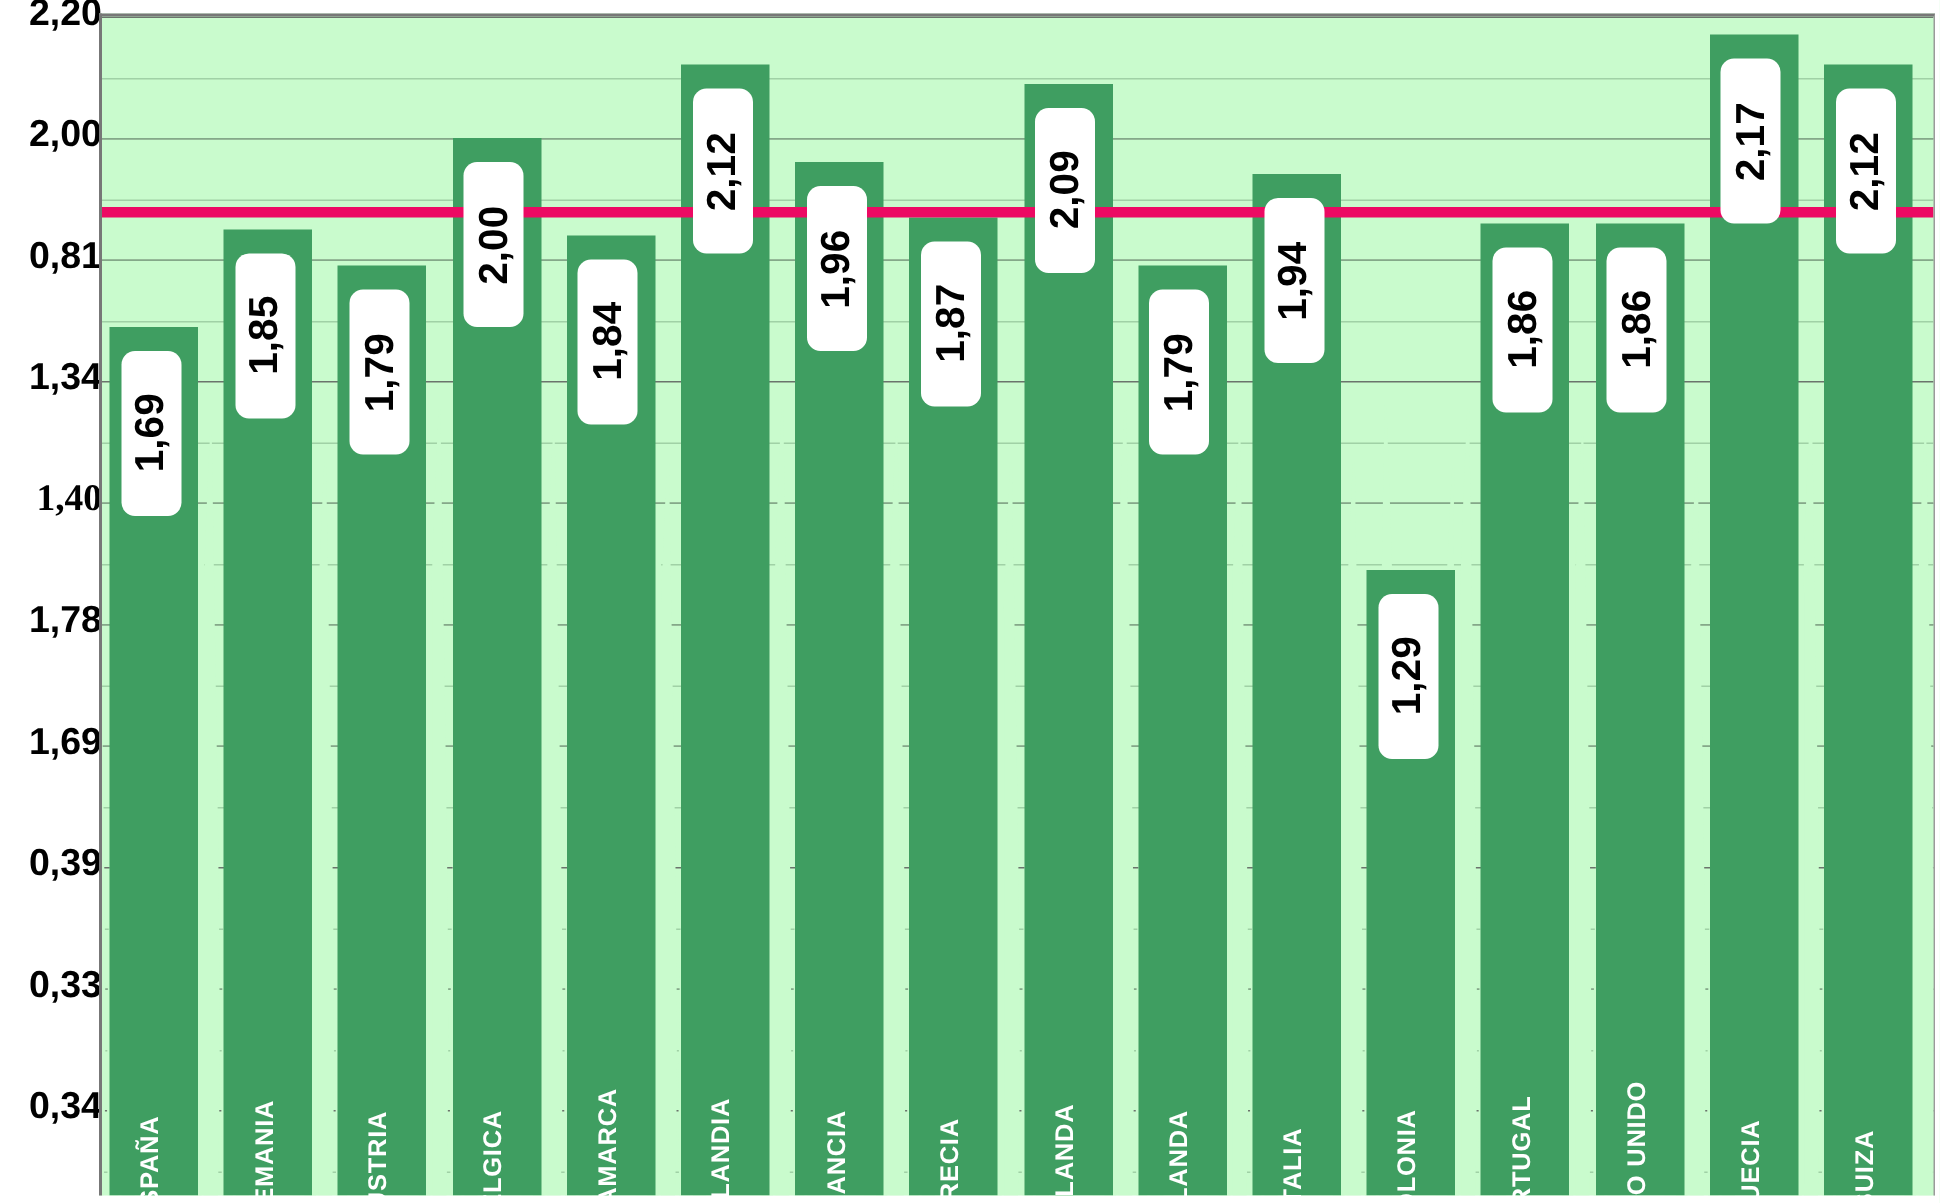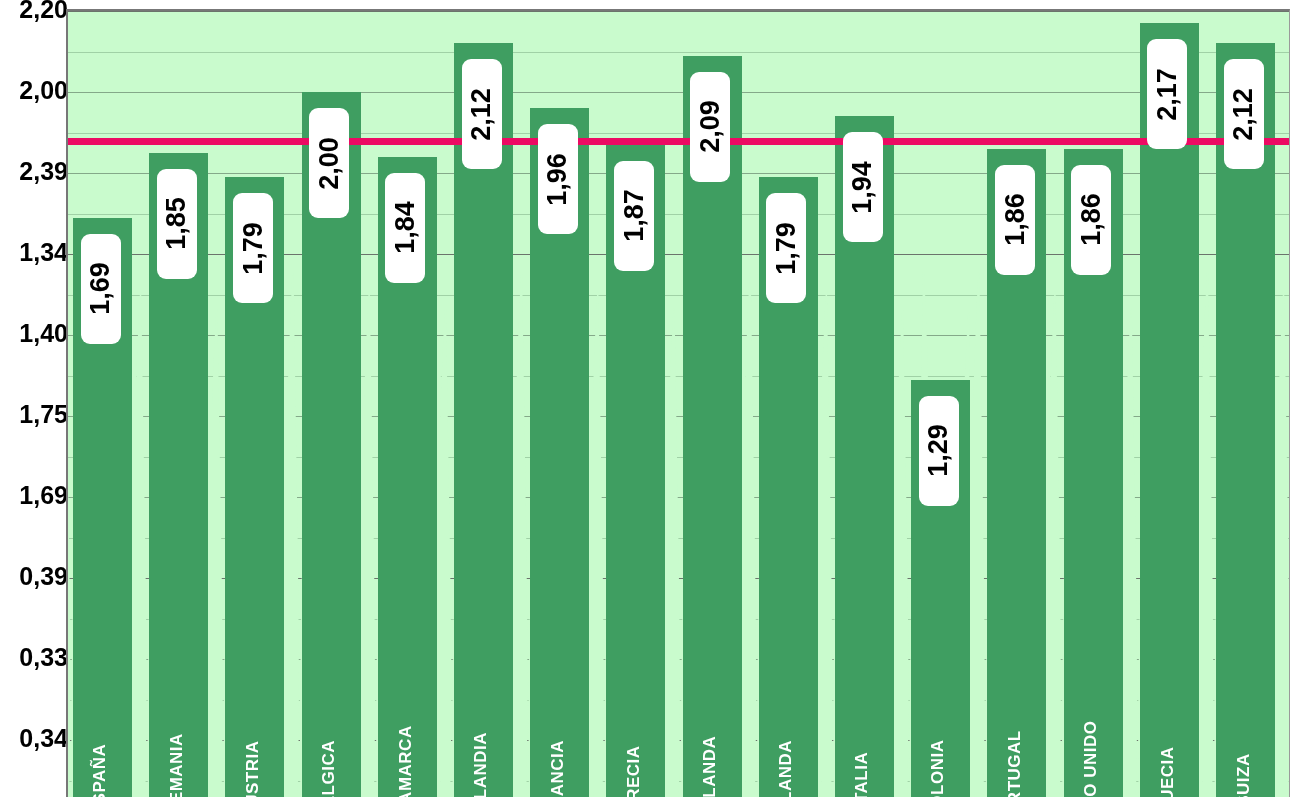--- a/index.html
+++ b/index.html
@@ -47,24 +47,24 @@
                   font-family:"Liberation Sans",sans-serif;letter-spacing:.5px;}
 </style>
 </head>
 <body>
 
 <div id="chart-root">
 
   <div class="y-axis">
       <div class="y-tick" style="top: 9px;">2,20</div>
       <div class="y-tick" style="top: 90px;">2,00</div>
-      <div class="y-tick" style="top: 171px;">2,39</div>
+      <div class="y-tick" style="top: 171px;">0,81</div>
       <div class="y-tick" style="top: 252px;">1,34</div>
-      <div class="y-tick" style="top: 333px;">1,40</div>
-      <div class="y-tick" style="top: 414px;">1,75</div>
+      <div class="y-tick" style="top: 333px; font-family: Liberation Serif, serif;">1,40</div>
+      <div class="y-tick" style="top: 414px;">1,78</div>
       <div class="y-tick" style="top: 495px;">1,69</div>
       <div class="y-tick" style="top: 576px;">0,39</div>
       <div class="y-tick" style="top: 657px;">0,33</div>
       <div class="y-tick" style="top: 738px;">0,34</div>
     </div>
 
   <div class="plot">
     <div class="gridlines">
         <div class="gridline" style="top: 0px;"></div>
         <div class="gridline" style="top: 81px;"></div>

